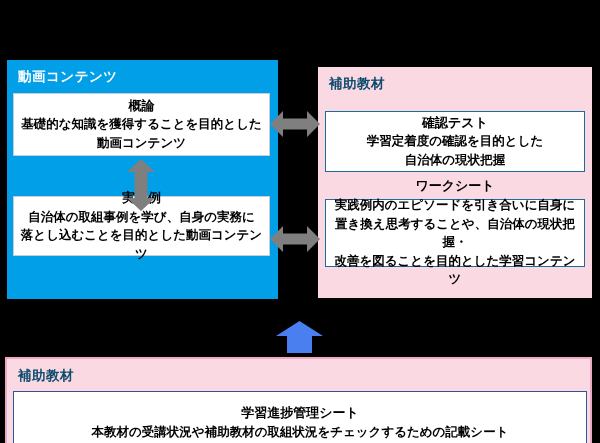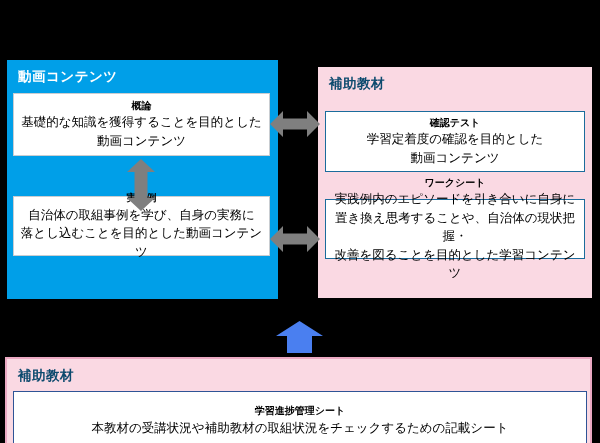--- a/index.html
+++ b/index.html
@@ -41,27 +41,27 @@
   }
   .video-section .section-label{color:#fff;}
   .inner-box{
     position:absolute;background:#fff;
     display:flex;flex-direction:column;align-items:center;justify-content:center;
     text-align:center;padding:2px 4px;
   }
   .inner-box.gray-border{border:1px solid var(--inner_border_gray);}
   .inner-box.teal-border{border:1.5px solid var(--inner_border_teal);}
   .inner-box.navy-border{border:1.5px solid var(--inner_border_navy);}
-  .box-title{font-size:10px;font-weight:bold;color:#000;line-height:1.45;}
-  .box-body{font-size:12.5px;color:#000;line-height:1.48;white-space:pre-line;}
+  .box-title{font-size:13px;font-weight:bold;color:#000;line-height:1.45;}
+  .box-body{font-size:12.5px;color:#000;line-height:1.48;white-space:pre-line;font-weight:bold;}
   
   .box-overview{left:6px;top:33px;width:257px;height:63px;}
   .box-practice{left:6px;top:136px;width:257px;height:60px;}
   .box-test{left:7px;top:44px;width:260px;height:61px;}
-  .box-worksheet{left:7px;top:132px;width:260px;height:60px;}
+  .box-worksheet{left:7px;top:132px;width:260px;height:68px;}
   .box-progress{left:6px;top:32px;width:574px;height:63px;justify-content:flex-start;padding-top:12px;}
   
   .arrow{position:absolute;display:block;}
   .arrow-gray{color:var(--gray_arrow);}
   .arrow-blue{color:var(--blue_arrow);}
   .h-arrow-top{left:270px;top:90px;width:50px;height:28px;}
   .h-arrow-bottom{left:270px;top:205px;width:50px;height:28px;}
   .v-arrow{left:126px;top:139px;width:30px;height:52px;}
   .up-arrow{left:276px;top:301px;width:47px;height:32px;}
 </style>
@@ -85,21 +85,21 @@
 落とし込むことを目的とした動画コンテンツ</div>
     </div>
   </div>
 
   <div class="section aux-right-section">
     <div class="section-label">補助教材</div>
 
     <div class="inner-box teal-border box-test">
       <div class="box-title">確認テスト</div>
       <div class="box-body">学習定着度の確認を目的とした
-動画コンテンツ</div>
+自治体の現状把握</div>
     </div>
 
     <div class="inner-box teal-border box-worksheet">
       <div class="box-title">ワークシート</div>
       <div class="box-body">実践例内のエピソードを引き合いに自身に
 置き換え思考することや、自治体の現状把握・
 改善を図ることを目的とした学習コンテンツ</div>
     </div>
   </div>
 

